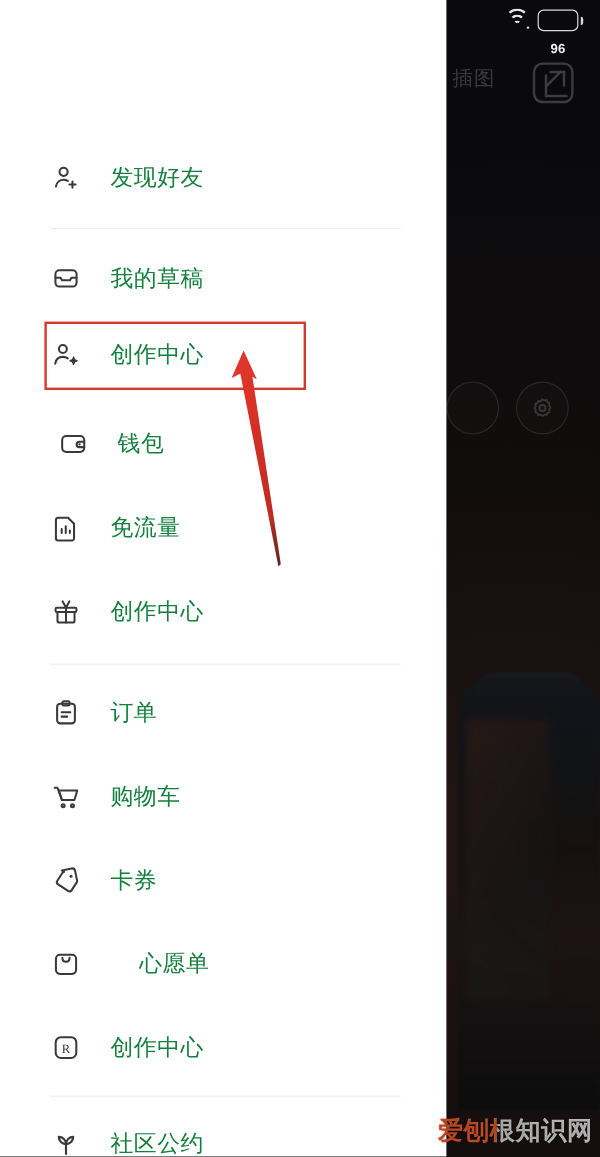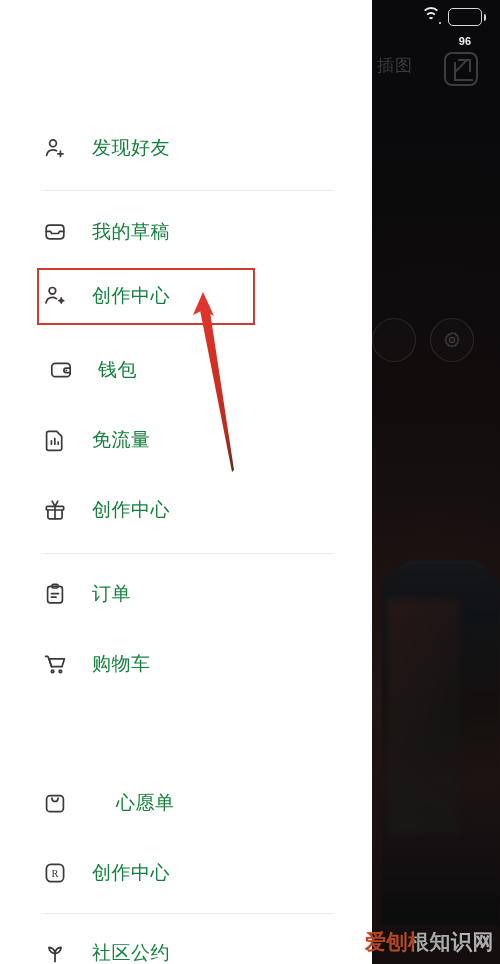--- a/index.html
+++ b/index.html
@@ -287,20 +287,29 @@
         <div class="menu-item" style="top: 636px;">
           <span class="ico">
             <svg viewBox="0 0 24 24" fill="none" stroke="currentColor" stroke-width="1.7" stroke-linecap="round" stroke-linejoin="round">
               <path d="M2.6 4.4h2.2l1.1 2.4M5.9 6.8h15.5l-2.4 7.9H8.6z"></path>
               <path d="M8.6 14.7l-2.7-7.9"></path>
               <circle cx="9.6" cy="19.4" r="1.25"></circle>
               <circle cx="17.4" cy="19.4" r="1.25"></circle>
             </svg>
           </span>
           <span class="lbl">购物车</span>
+        </div>
+        <div class="menu-item" style="top: 706px;">
+          <span class="ico">
+            <svg viewBox="0 0 24 24" fill="none" stroke="currentColor" stroke-width="1.7" stroke-linecap="round" stroke-linejoin="round">
+              <path d="M10.4 2.9h8.2a2.5 2.5 0 0 1 2.5 2.5v8.2a2.2 2.2 0 0 1-.65 1.55l-5.4 5.4a2.2 2.2 0 0 1-3.1 0l-7-7a2.2 2.2 0 0 1 0-3.1l5.4-5.4a2.2 2.2 0 0 1 1.55-.65z" transform="rotate(-12 12 12)"></path>
+              <circle cx="16.2" cy="8.3" r="1.25" fill="currentColor" stroke="none"></circle>
+            </svg>
+          </span>
+          <span class="lbl">卡券</span>
         </div>
         <div class="menu-item" style="top: 775px; gap: 24px;">
           <span class="ico">
             <svg viewBox="0 0 24 24" fill="none" stroke="currentColor" stroke-width="1.7" stroke-linecap="round" stroke-linejoin="round">
               <rect x="3.6" y="4.6" width="16.8" height="16" rx="3.4"></rect>
               <path d="M9 7.2c0 2 1.35 3.3 3 3.3s3-1.3 3-3.3"></path>
             </svg>
           </span>
           <span class="lbl">心愿单</span>
         </div>

